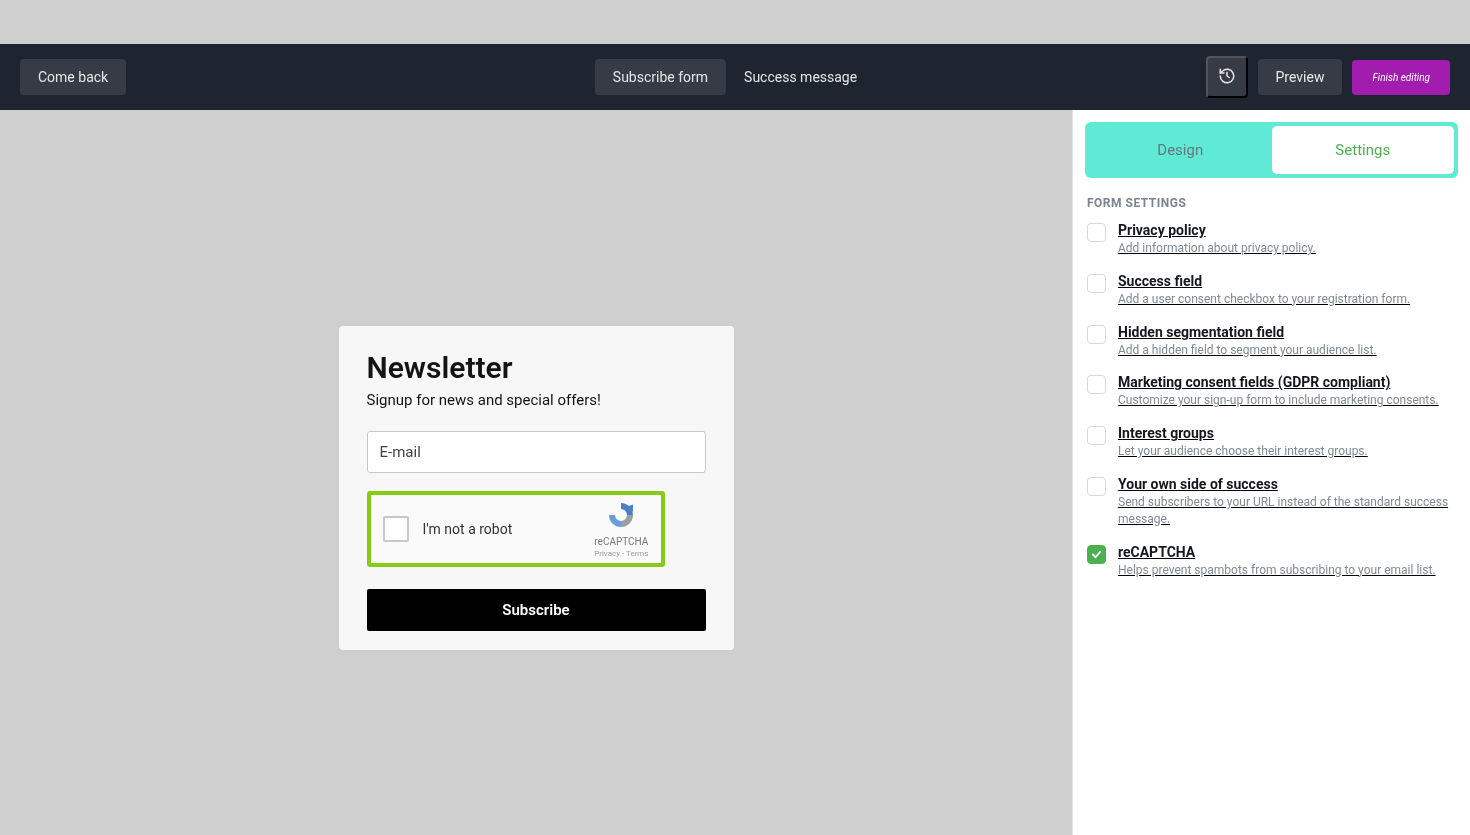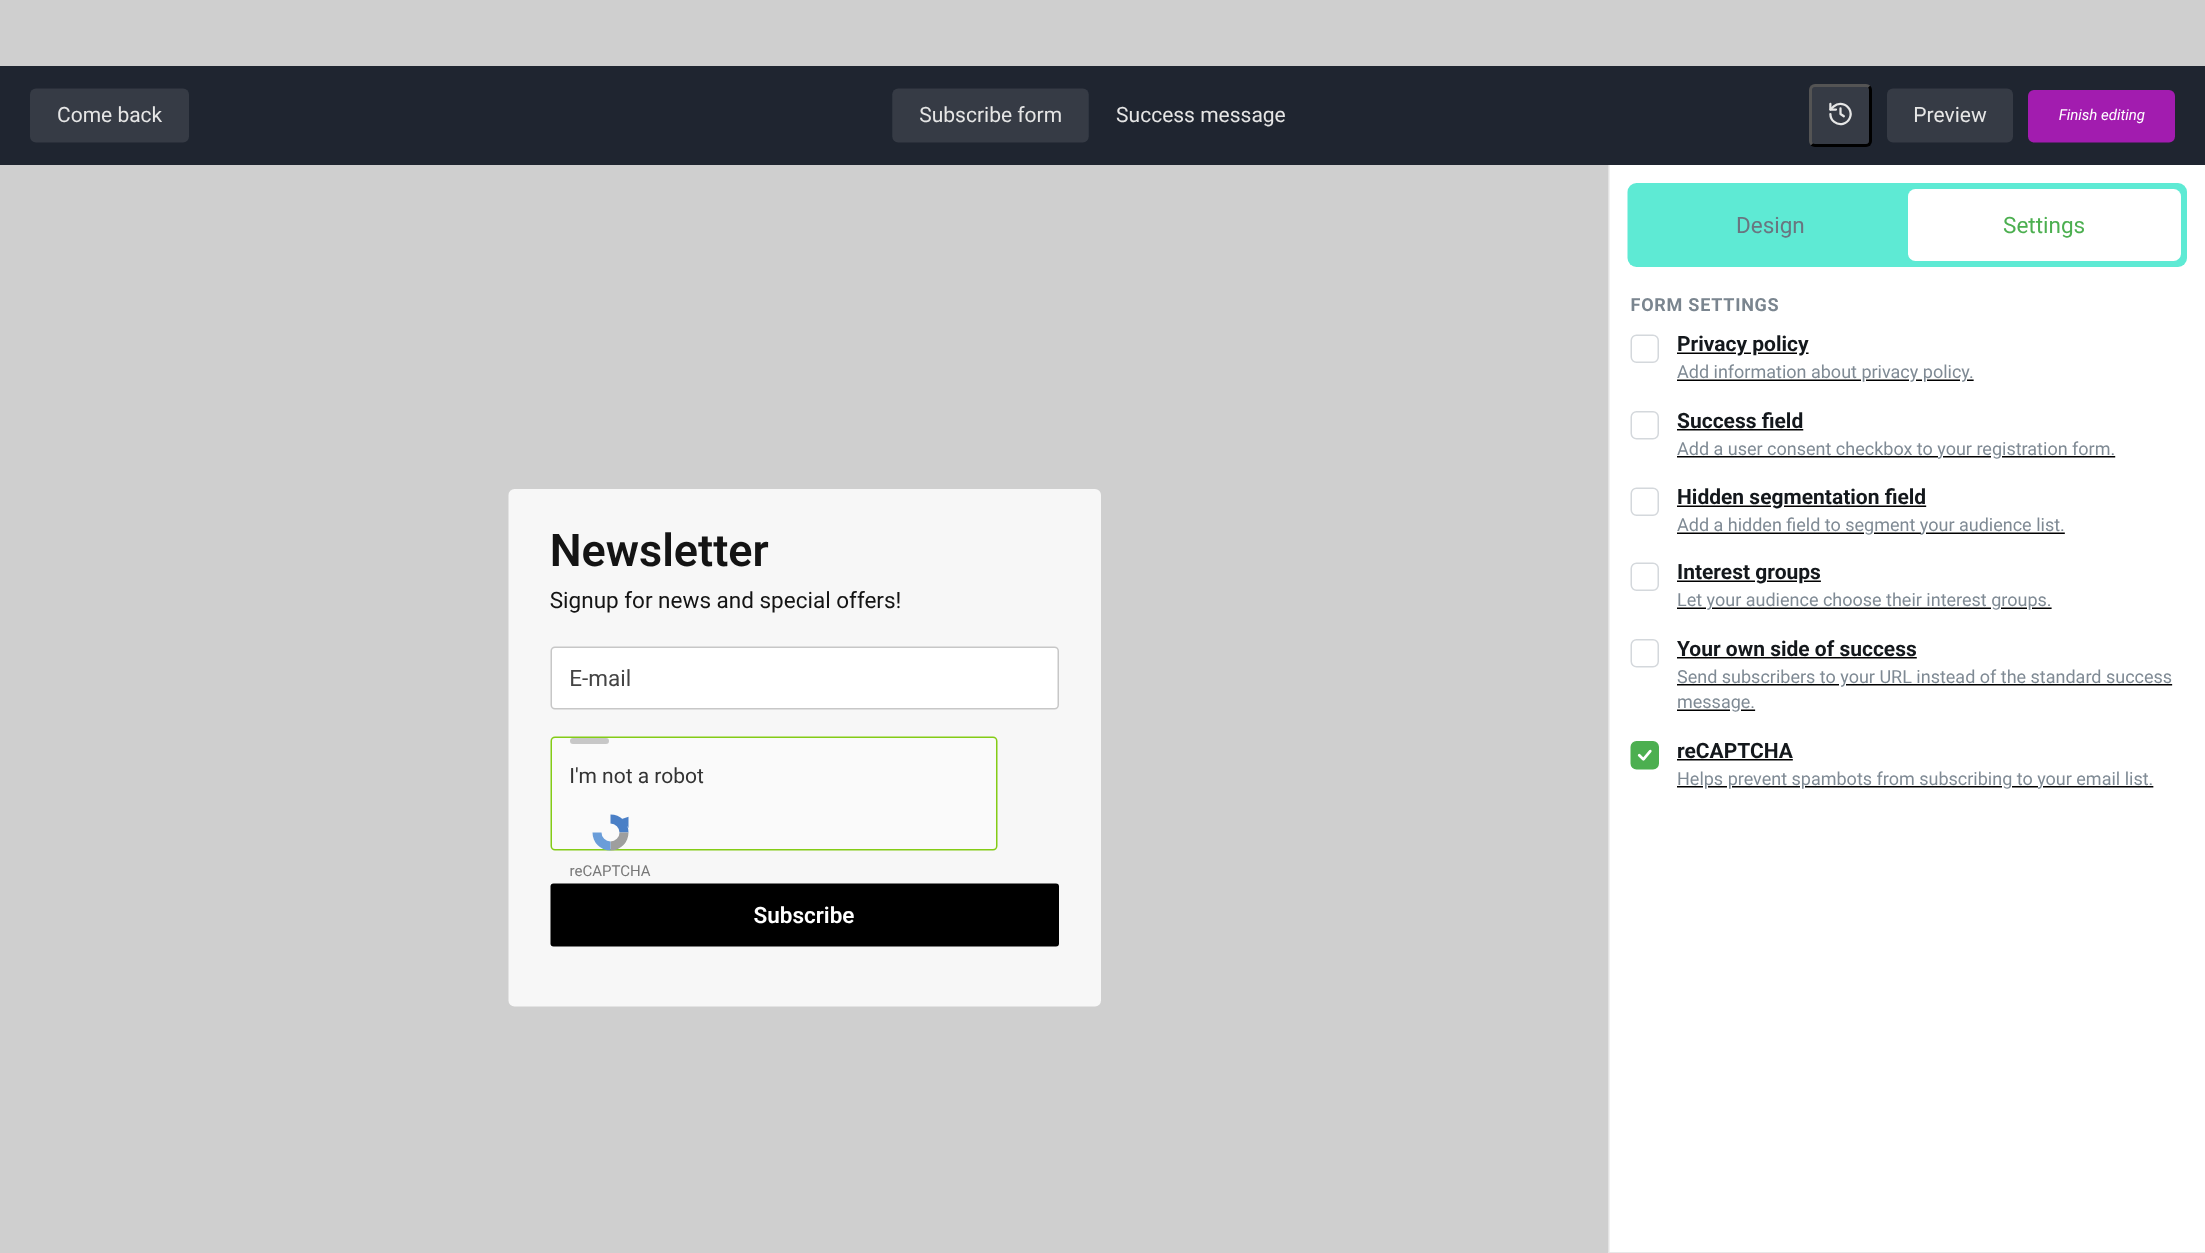--- a/index.html
+++ b/index.html
@@ -94,21 +94,21 @@
       align-items: center;
       justify-content: center;
       position: relative;
     }
 
     
     .newsletter-card {
       width: 395px;
       background: #f7f7f7;
       border-radius: 4px;
-      padding: 24px 28px 40px 28px;
+      padding: 24px 28px 19px 28px;
       position: absolute;
       top: 216px;
     }
     .newsletter-title {
       font-size: 30px;
       font-weight: 600;
       color: #141414;
       margin-bottom: 6px;
     }
     .newsletter-sub {
@@ -127,29 +127,28 @@
       background: #fff;
       margin-bottom: 18px;
       font-family: inherit;
     }
     .email-input::placeholder {
       color: #444;
     }
     .recaptcha-box {
       width: 298px;
       height: 76px;
-      border: 1px solid #84cc16;
+      border: 4px solid #84cc16;
       background: #fafafa;
       border-radius: 3px;
       display: flex;
-      align-items: flex-start;
+      align-items: center;
       padding: 0 12px;
       margin-bottom: 22px;
       gap: 14px;
-      flex-direction: column;
     }
     .recaptcha-check {
       width: 26px;
       height: 26px;
       border: 2px solid #c7c7c7;
       border-radius: 2px;
       background: #fff;
     }
     .recaptcha-label {
       flex: 1;
@@ -340,20 +339,27 @@
         <div class="setting-row">
           <div class="setting-cb"></div>
           <div class="setting-text">
             <div class="setting-title">Hidden segmentation field</div>
             <div class="setting-desc">Add a hidden field to segment your audience list.</div>
           </div>
         </div>
         <div class="setting-row">
           <div class="setting-cb"></div>
           <div class="setting-text">
+            <div class="setting-title">Marketing consent fields (GDPR compliant)</div>
+            <div class="setting-desc">Customize your sign-up form to include marketing consents.</div>
+          </div>
+        </div>
+        <div class="setting-row">
+          <div class="setting-cb"></div>
+          <div class="setting-text">
             <div class="setting-title">Interest groups</div>
             <div class="setting-desc">Let your audience choose their interest groups.</div>
           </div>
         </div>
         <div class="setting-row">
           <div class="setting-cb"></div>
           <div class="setting-text">
             <div class="setting-title">Your own side of success</div>
             <div class="setting-desc">Send subscribers to your URL instead of the standard success message.</div>
           </div>

